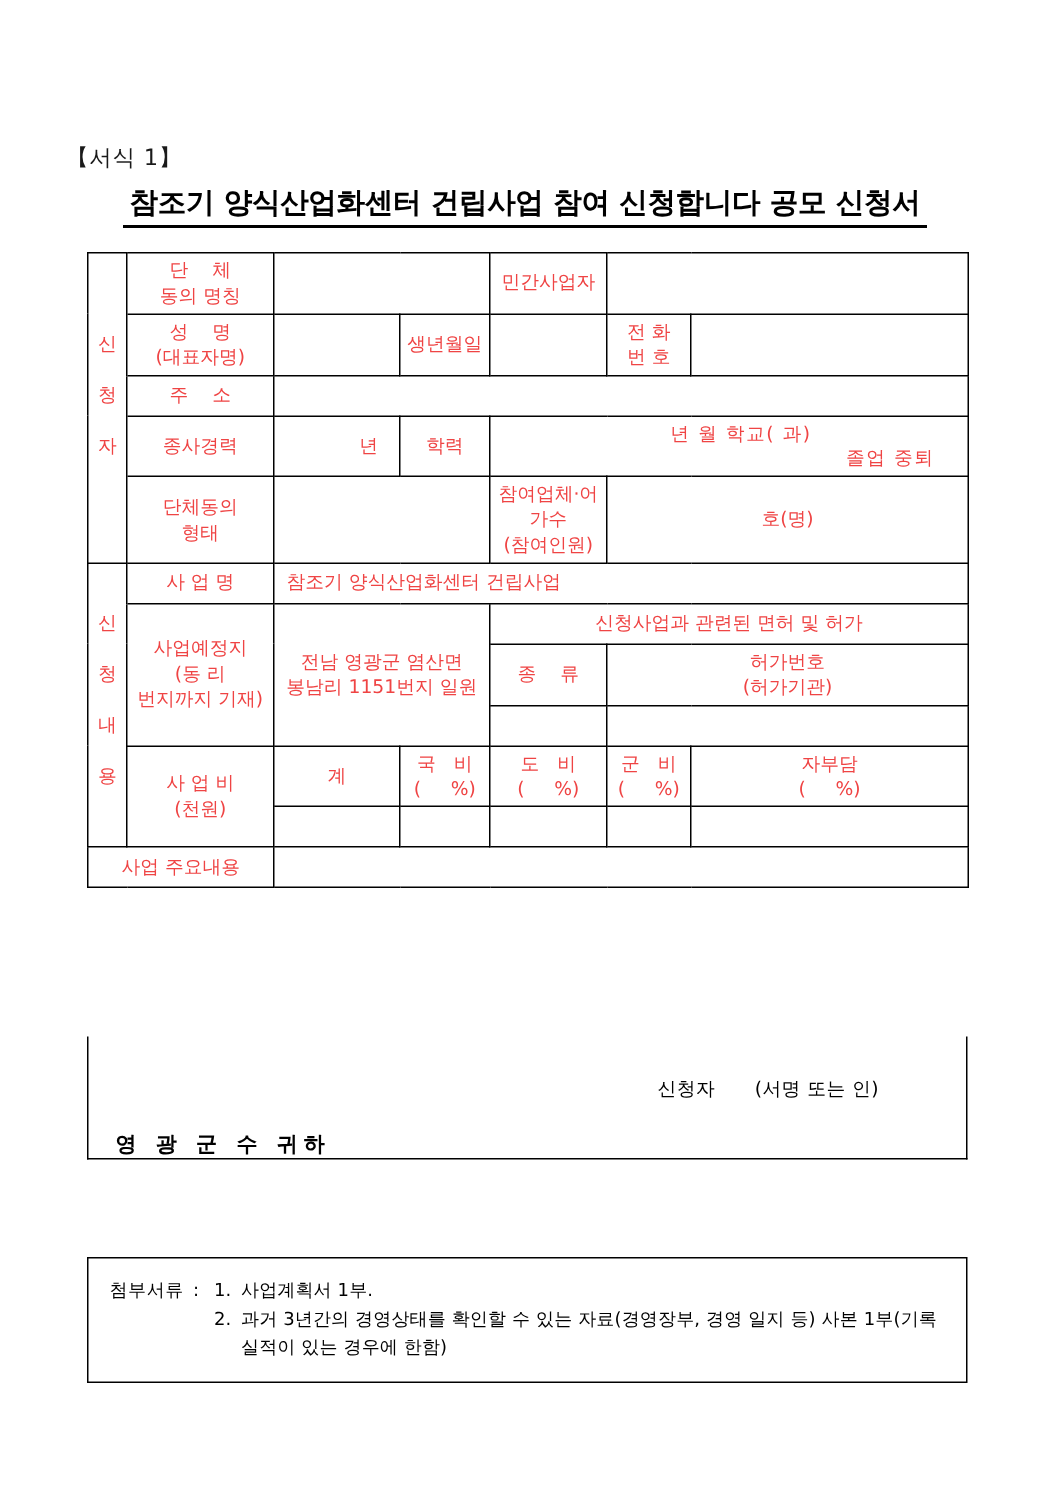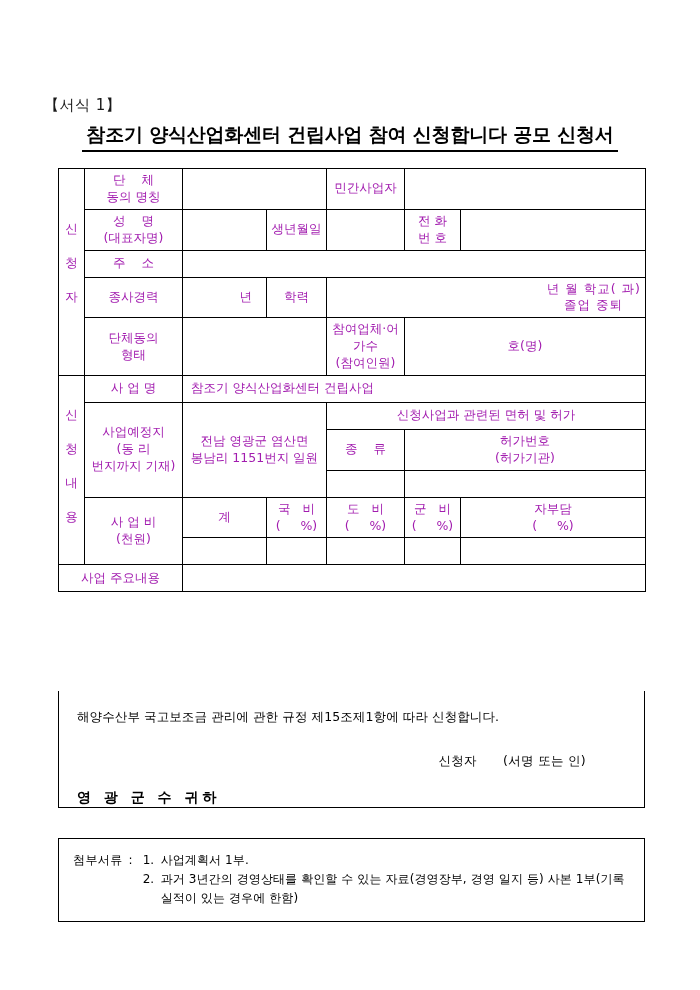--- a/index.html
+++ b/index.html
@@ -48,21 +48,21 @@
   }
   
   .grid {
     position: absolute;
     left: 58px;
     top: 168px;
     width: 587px;
     border-collapse: collapse;
     table-layout: fixed;
     font-size: 12.5px;
-    color: #a21caf;
+    color: #ef4444;
   }
   .grid td {
     border: 1px solid #000;
     padding: 3px 4px;
     text-align: center;
     vertical-align: middle;
     line-height: 1.35;
     height: 20px;
   }
   .grid td.noline-b { border-bottom: none; }
@@ -73,21 +73,21 @@
     font-size: 12.5px;
     line-height: 1.9;
   }
   .lab { letter-spacing: 0px; }
   .blank { background: #fff; }
   td.left { text-align: left; padding-left: 8px; }
   td.right { text-align: right; padding-right: 14px; }
   .tall-40 { height: 38px; }
   .tall-30 { height: 28px; }
   .tall-70 { height: 68px; }
-  .edu-line1 { display:block; text-align:right; padding-left: 16px; letter-spacing: 1px;}
+  .edu-line1 { display:block; text-align:center; padding-left: 16px; letter-spacing: 1px;}
   .edu-line2 { display:block; text-align:right; padding-right: 18px; letter-spacing: 1px;}
   .bizcost-sub { font-size: 12.5px; line-height: 1.4; }
   
   .statement {
     position: absolute;
     left: 58px;
     width: 587px;
     border: 1px solid #000;
     border-top: none;
     box-sizing: border-box;
@@ -237,21 +237,20 @@
       </tr>
 
       <tr>
         <td class="tall-70 lab" colspan="2">사업 주요내용</td>
         <td class="blank tall-70" colspan="5"></td>
       </tr>
     </tbody>
   </table>
 
   <div class="statement" style="top:691px;">
-    <div class="stmt-text">해양수산부 국고보조금 관리에 관한 규정 제15조제1항에 따라 신청합니다.</div>
     <div class="sign-block">
       <div class="sign-row">
         <span class="nm">신청자</span>
         <span>(서명 또는 인)</span>
       </div>
     </div>
     <div class="addressee">영 광 군 수 귀하</div>
   </div>
 
   <div class="attach" style="top:838px;">

